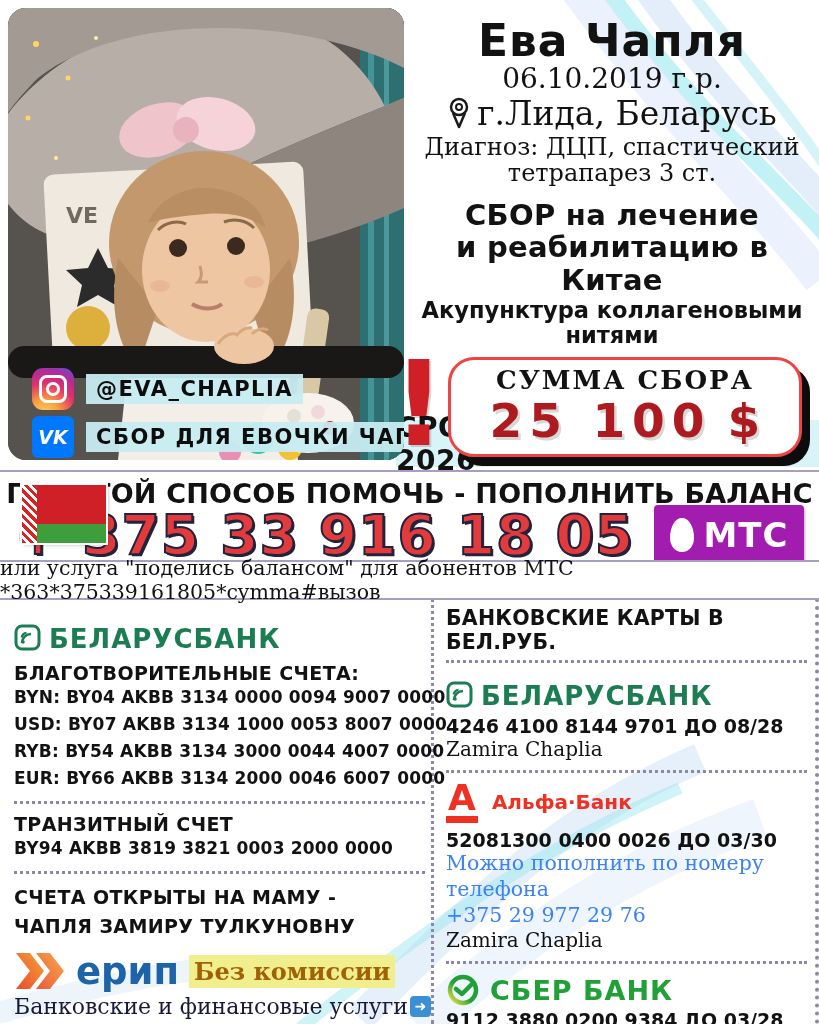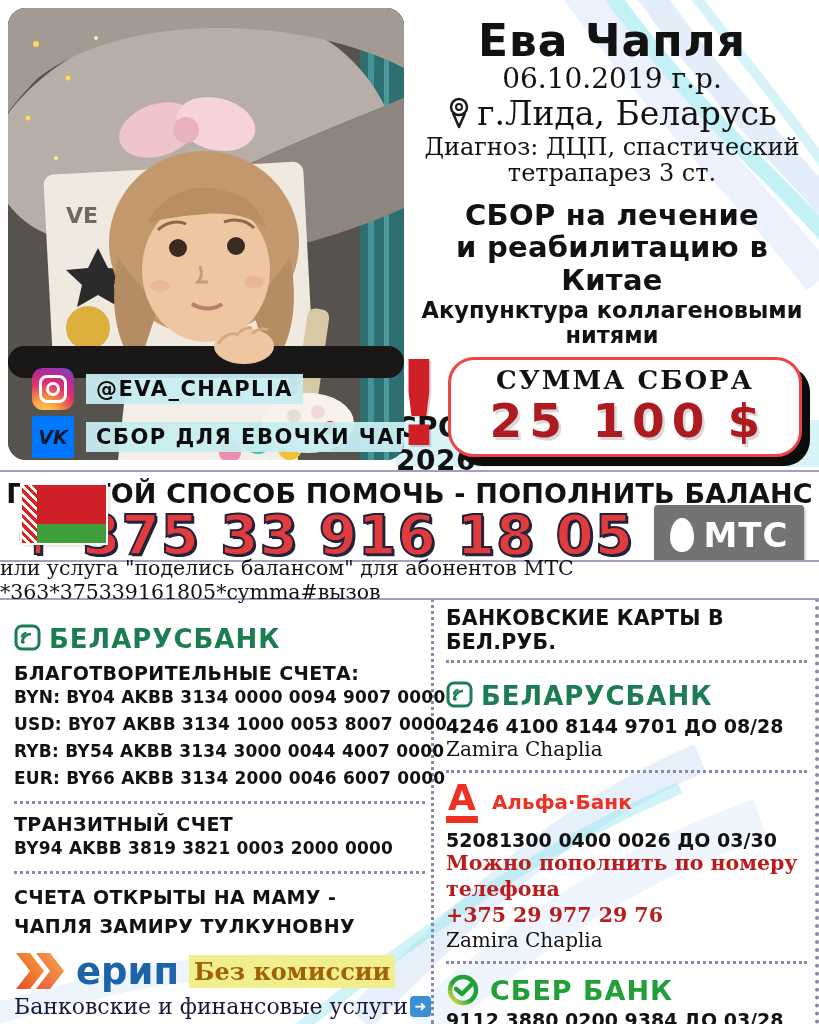--- a/index.html
+++ b/index.html
@@ -12,21 +12,21 @@
          overflow:hidden;background:#5e5a55;z-index:2;}
   .badge{position:absolute;display:flex;align-items:center;gap:12px;z-index:3;}
   .badge .hl{background:rgba(198,236,241,.95);padding:3px 10px;font-weight:bold;
              font-size:21px;letter-spacing:1.5px;color:#0d0d0d;white-space:nowrap;}
   .ig-icon{width:42px;height:42px;border-radius:11px;position:relative;flex:0 0 auto;
      background:radial-gradient(circle at 28% 115%,#fdd475 0%,#f8a33c 28%,#e1306c 58%,#b52a93 78%,#5b51de 100%);}
   .ig-icon::before{content:"";position:absolute;left:7px;top:7px;width:22px;height:22px;
      border:3px solid #fff;border-radius:8px;}
   .ig-icon::after{content:"";position:absolute;left:14px;top:14px;width:8px;height:8px;
      border:3px solid #fff;border-radius:50%;}
-  .vk-icon{width:42px;height:42px;border-radius:1px;background:#0077ff;color:#0f172a;
+  .vk-icon{width:42px;height:42px;border-radius:6px;background:#0077ff;color:#ffffff;
      display:flex;align-items:center;justify-content:center;font-weight:bold;font-size:19px;
      font-style:italic;flex:0 0 auto;}
   .info{position:absolute;left:408px;top:14px;width:408px;text-align:center;z-index:2;}
   .child-name{font-size:44px;font-weight:bold;letter-spacing:1px;line-height:1.05;margin:4px 0 0;}
   .birth{font-family:"DejaVu Serif",serif;font-size:28px;line-height:1.1;}
   .loc-row{display:flex;align-items:center;justify-content:center;gap:6px;
            font-family:"DejaVu Serif",serif;font-size:33px;line-height:1.15;}
   .diag{font-family:"DejaVu Serif",serif;font-size:24px;line-height:1.08;margin-top:2px;}
   .purpose{font-size:29px;font-weight:bold;line-height:1.12;margin-top:12px;letter-spacing:.3px;}
   .method{font-size:22.5px;font-weight:bold;line-height:1.12;margin-top:2px;}
@@ -49,21 +49,21 @@
       box-shadow:0 0 0 2px #fff,2px 2px 4px rgba(0,0,0,.25);}
   .by-orn{width:15px;background:
       repeating-linear-gradient(45deg,#d22 0 3px,#fff 3px 6px);}
   .by-stripes{flex:1;display:flex;flex-direction:column;}
   .by-red{flex:2;background:#cf2028;}
   .by-green{flex:1;background:#3f9e3c;}
   .mts-title{text-align:center;font-size:27px;font-weight:bold;margin-top:6px;letter-spacing:.2px;}
   .phone-row{display:flex;align-items:center;justify-content:center;gap:20px;margin-top:-4px;}
   .phone{font-size:55px;font-weight:bold;color:#e23b3e;letter-spacing:1px;line-height:1;
          -webkit-text-stroke:2px #23233c;text-shadow:2px 2px 0 #23233c;}
-  .mts-logo{width:150px;height:60px;background:#737373;border-radius:4px;display:flex;
+  .mts-logo{width:150px;height:60px;background:#a21caf;border-radius:4px;display:flex;
       align-items:center;justify-content:center;gap:10px;box-shadow:1px 2px 3px rgba(0,0,0,.3);}
   .mts-egg{width:24px;height:34px;background:#fff;border-radius:50% 50% 50% 50%/60% 60% 42% 42%;}
   .mts-text{color:#fff;font-size:34px;font-weight:bold;letter-spacing:1px;}
   
   .ussd{position:absolute;left:0;top:560px;width:819px;height:36px;border-top:2px solid #a89dc2;
         border-bottom:2px solid #a89dc2;display:flex;align-items:center;justify-content:center;
         font-family:"DejaVu Serif",serif;font-size:20.5px;background:#fff;z-index:2;}
   
   .bottom{position:absolute;left:0;top:598px;width:819px;height:426px;display:flex;
           border-bottom:4px dotted #8f87a8;background:transparent;z-index:1;}
@@ -85,21 +85,21 @@
              display:flex;align-items:center;flex-wrap:nowrap;white-space:nowrap;}
   .arrow-sq{display:inline-flex;align-items:center;justify-content:center;width:21px;height:21px;
       background:#3b8fd4;color:#fff;border-radius:4px;font-size:14px;margin:0 2px;flex:0 0 auto;}
   .rt-title{font-size:20.5px;font-weight:bold;letter-spacing:.2px;margin-top:4px;}
   .card-num{font-size:19px;font-weight:bold;white-space:nowrap;margin-top:2px;}
   .holder{font-family:"DejaVu Serif",serif;font-size:20px;line-height:1.2;}
   .alfa-row{display:flex;align-items:flex-start;gap:14px;margin:2px 0 6px;}
   .alfa-a{color:#ef3124;font-size:36px;font-weight:bold;line-height:.9;
           border-bottom:7px solid #ef3124;padding:0 2px 2px;}
   .alfa-name{color:#ef3124;font-size:20px;font-weight:bold;margin-top:8px;}
-  .note{font-family:"DejaVu Serif",serif;font-weight:bold;color:#b91c1c;font-size:20.5px;line-height:1.25;}
+  .note{font-family:"DejaVu Serif",serif;font-weight:normal;color:#3b82f6;font-size:20.5px;line-height:1.25;}
   .sber-row{display:flex;align-items:center;gap:10px;margin:4px 0 0;}
   .sber-name{color:#21a038;font-size:27px;font-weight:bold;letter-spacing:1px;}
 </style>
 </head>
 <body>
 
 <div class="page">
 
   <svg class="bgdeco" style="left:400px;top:0;" width="419" height="470" viewBox="0 0 419 470">
     <path d="M200,-20 C300,120 380,180 430,240" stroke="#8fe6ef" stroke-width="16" fill="none" opacity="0.55"></path>

